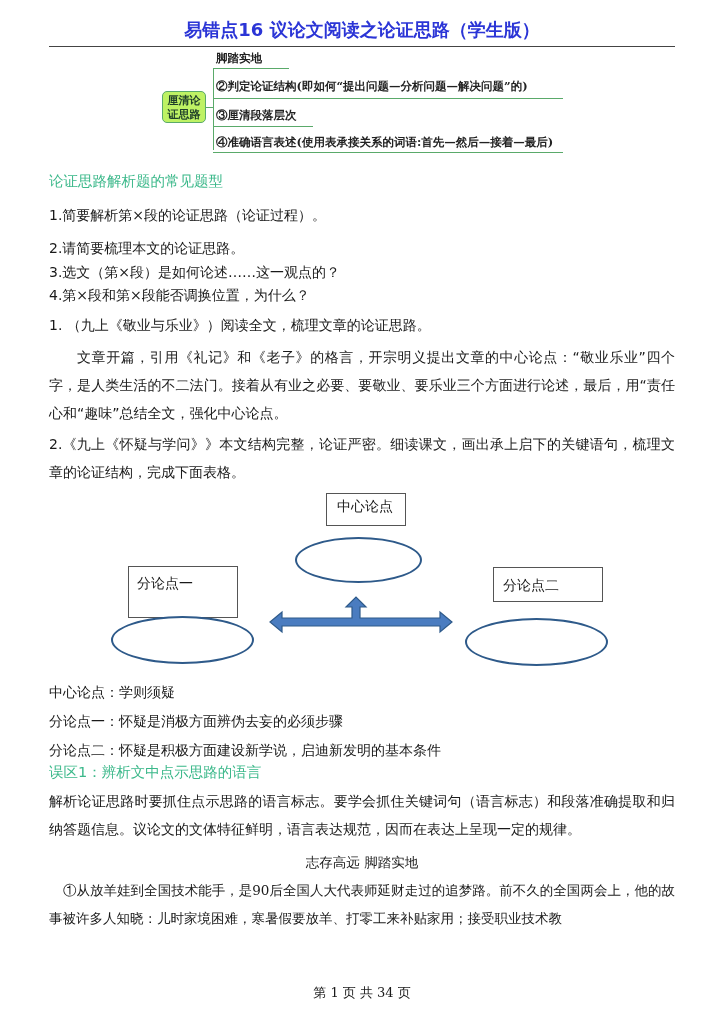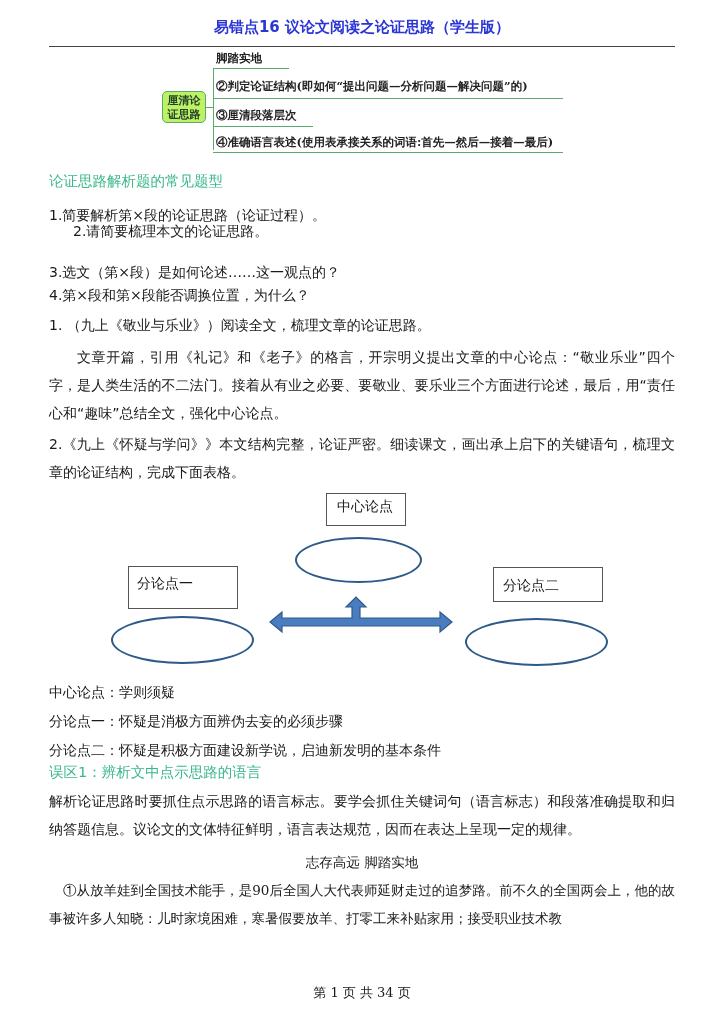--- a/index.html
+++ b/index.html
@@ -1,19 +1,19 @@
 <!DOCTYPE html>
 <html><head>
 <meta charset="utf-8">
 <style>
   html, body { margin: 0; padding: 0; background: #ffffff; }
   body { width: 724px; height: 1024px; position: relative; overflow: hidden;
          font-family: "DejaVu Serif", "Liberation Serif", serif; color: #1a1a1a; }
   .abs { position: absolute; }
-  .title { left: 0; width: 724px; top: 18px; text-align: center; font-size: 15px; font-weight: bold; color: #2b35d6; font-family: "DejaVu Sans", "Liberation Sans", sans-serif; }
+  .title { left: 0; width: 724px; top: 18px; text-align: center; font-size: 18px; font-weight: bold; color: #2b35d6; font-family: "DejaVu Sans", "Liberation Sans", sans-serif; }
   .rule { left: 49px; top: 46px; width: 626px; height: 0; border-top: 1.5px solid #444; }
   
   .mm-root { left: 162px; top: 91px; width: 44px; height: 32px; background: #bef264; border: 1.5px solid #5aaa6a; border-radius: 5px; font-size: 11px; line-height: 14px; text-align: center; padding-top: 2px; color: #1f3f2a; font-weight: bold; box-sizing: border-box; }
   .mm-trunk { left: 213px; top: 68px; width: 0; height: 82px; border-left: 1.5px solid #5aaa6a; }
   .mm-stub { left: 206px; top: 107px; width: 7px; height: 0; border-top: 1.5px solid #5aaa6a; }
   .mm-item { font-size: 11.5px; color: #222; white-space: nowrap; font-weight: bold; }
   .mm-line { height: 0; border-top: 1.5px solid #5aaa6a; }
   .green-h { font-size: 14.5px; color: #3bb88a; font-family: "DejaVu Sans", "Liberation Sans", sans-serif; }
   .p { font-size: 14px; line-height: 20px; white-space: nowrap; font-family: "DejaVu Sans", "Liberation Sans", sans-serif; }
   .para { left: 49px; width: 626px; font-size: 14px; line-height: 28px; font-family: "DejaVu Sans", "Liberation Sans", sans-serif; text-align: justify; }
@@ -44,34 +44,34 @@
 
   <div class="abs mm-item" style="left:216px;top:108px;">③厘清段落层次</div>
   <div class="abs mm-line" style="left:213px;top:126px;width:100px;"></div>
 
   <div class="abs mm-item" style="left:216px;top:135px;">④准确语言表述(使用表承接关系的词语:首先—然后—接着—最后)</div>
   <div class="abs mm-line" style="left:213px;top:152px;width:350px;"></div>
 </div>
 
 <div class="abs green-h" style="left:49px;top:172px;">论证思路解析题的常见题型</div>
 <div class="abs p" style="left:49px;top:205px;">1.简要解析第×段的论证思路（论证过程）。</div>
-<div class="abs p" style="left:49px;top:221px;margin-left:24px;">2.请简要梳理本文的论证思路。</div>
+<div class="abs p" style="left:49px;top:238px;">2.请简要梳理本文的论证思路。</div>
 <div class="abs p" style="left:49px;top:262px;">3.选文（第×段）是如何论述……这一观点的？</div>
 <div class="abs p" style="left:49px;top:285px;">4.第×段和第×段能否调换位置，为什么？</div>
 
 <div class="abs p" style="left:49px;top:315px;">1. （九上《敬业与乐业》）阅读全文，梳理文章的论证思路。</div>
 <div class="abs para" style="top:343px;text-indent:28px;">文章开篇，引用《礼记》和《老子》的格言，开宗明义提出文章的中心论点：“敬业乐业”四个字，是人类生活的不二法门。接着从有业之必要、要敬业、要乐业三个方面进行论述，最后，用“责任心和“趣味”总结全文，强化中心论点。</div>
 
 <div class="abs para" style="top:430px;">2.《九上《怀疑与学问》》本文结构完整，论证严密。细读课文，画出承上启下的关键语句，梳理文章的论证结构，完成下面表格。</div>
 
 <div>
   <div class="abs box" style="left:326px;top:493px;width:80px;height:33px;padding:4px 0 0 10px;">中心论点</div>
   <div class="abs oval" style="left:295px;top:537px;width:127px;height:46px;"></div>
 
-  <div class="abs box" style="left:128px;top:566px;width:110px;height:43px;padding:8px 14px 0 8px;">分论点一</div>
+  <div class="abs box" style="left:128px;top:566px;width:110px;height:52px;padding:8px 14px 0 8px;">分论点一</div>
   <div class="abs oval" style="left:111px;top:616px;width:143px;height:48px;"></div>
 
   <div class="abs box" style="left:493px;top:567px;width:110px;height:35px;padding:9px 0 0 9px;">分论点二</div>
   <div class="abs oval" style="left:465px;top:618px;width:143px;height:48px;"></div>
 
   <svg class="abs" style="left:268px;top:595px;" width="190" height="40" viewBox="0 0 190 40">
     <path d="M2,27 L14,17 L14,23 L84,23 L84,12 L78,12 L88,2 L98,12 L92,12 L92,23 L172,23 L172,17 L184,27 L172,37 L172,31 L14,31 L14,37 Z" fill="#4a7cc0" stroke="#2e5a8a" stroke-width="1.2"></path>
   </svg>
 </div>
 

